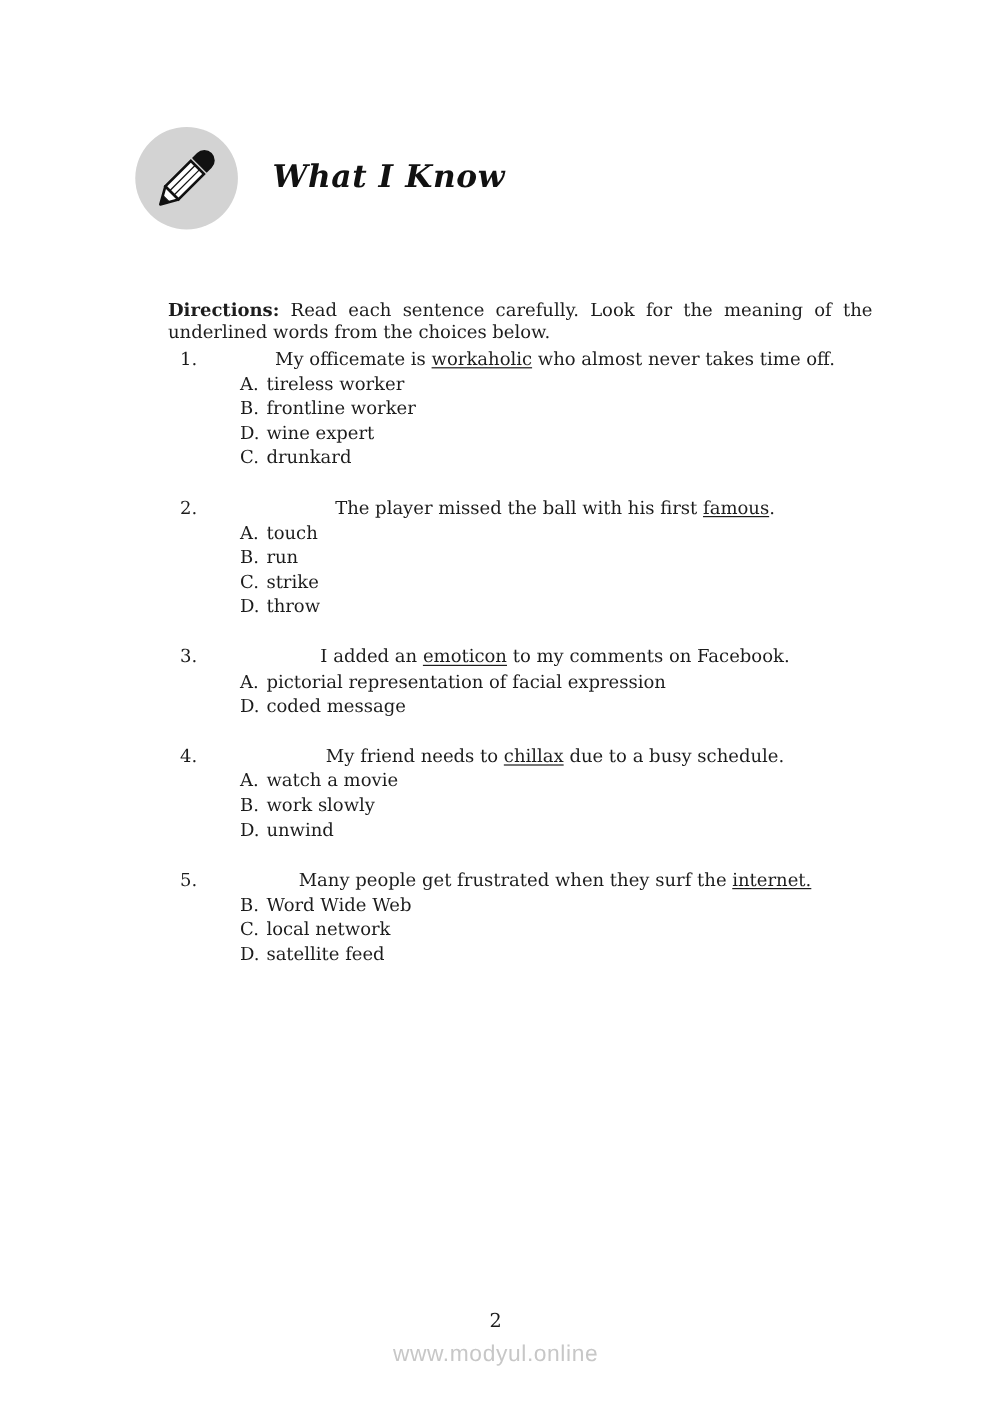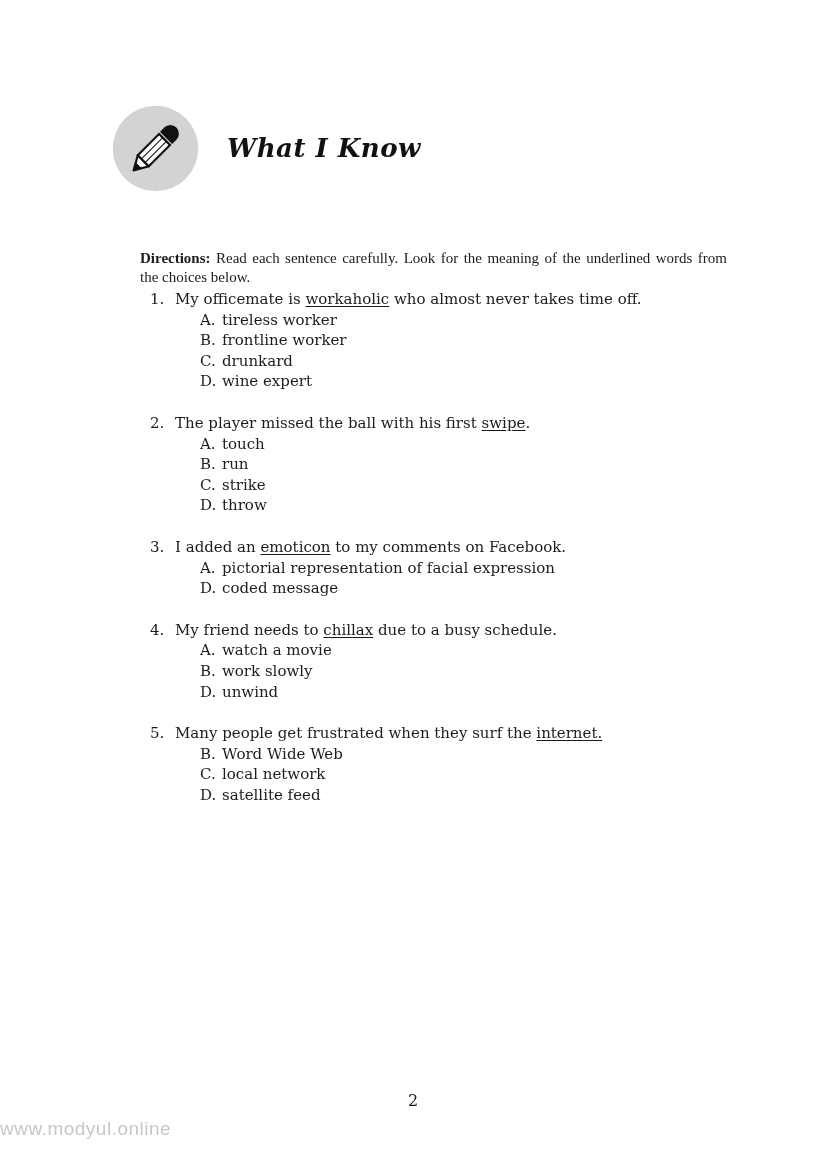--- a/index.html
+++ b/index.html
@@ -34,40 +34,39 @@
 
   
   .directions {
     position: absolute;
     left: 140px;
     top: 234px;
     width: 587px;
     font-size: 15px;
     line-height: 19px;
     text-align: justify;
-    font-family: Liberation Serif, serif;
   }
   .directions .dir-label { font-weight: bold; }
 
   
   .questions {
     position: absolute;
     left: 150px;
     top: 289px;
     width: 600px;
     font-size: 15px;
     line-height: 20.6px;
   }
   .question { margin-bottom: 21px; }
   .q-line { display: flex; }
   .q-number {
     flex: 0 0 25px;
     width: 25px;
   }
-  .q-text { flex: 1; }
+  .q-text { flex: 1; text-align: center; }
   .underlined {
     text-decoration: underline;
     text-decoration-thickness: 1px;
     text-underline-offset: 2px;
   }
   .options { margin-left: 50px; }
   .option-letter { display: inline-block; min-width: 17px; margin-right: 5px; }
 
   
   .page-number {
@@ -75,20 +74,21 @@
     left: 0; right: 0;
     top: 1091px;
     text-align: center;
     font-size: 16px;
     color: #1c1c1c;
   }
   .watermark {
     position: absolute;
     left: 0; right: 0;
     top: 1118px;
+    text-align: center;
     font-size: 19px;
     letter-spacing: 0.5px;
     color: #c7c7c7;
     font-family: "Liberation Sans", sans-serif;
   }
 </style>
 </head>
 <body>
 
 <div class="page">
@@ -117,30 +117,30 @@
   <div class="question">
     <div class="q-line">
       <span class="q-number">1.</span>
       <span class="q-text"><span>My officemate is </span><span class="underlined">workaholic</span><span> who almost never takes time off.</span></span>
     </div>
     <div class="options">
   <div class="option"><span class="option-letter">A.</span><span class="option-text">tireless worker</span></div>
 
   <div class="option"><span class="option-letter">B.</span><span class="option-text">frontline worker</span></div>
 
+  <div class="option"><span class="option-letter">D.</span><span class="option-text">wine expert</span></div>
+
   <div class="option"><span class="option-letter">C.</span><span class="option-text">drunkard</span></div>
-
-  <div class="option"><span class="option-letter">D.</span><span class="option-text">wine expert</span></div>
 </div>
   </div>
 
   <div class="question">
     <div class="q-line">
       <span class="q-number">2.</span>
-      <span class="q-text"><span>The player missed the ball with his first </span><span class="underlined">swipe</span><span>.</span></span>
+      <span class="q-text"><span>The player missed the ball with his first </span><span class="underlined">famous</span><span>.</span></span>
     </div>
     <div class="options">
   <div class="option"><span class="option-letter">A.</span><span class="option-text">touch</span></div>
 
   <div class="option"><span class="option-letter">B.</span><span class="option-text">run</span></div>
 
   <div class="option"><span class="option-letter">C.</span><span class="option-text">strike</span></div>
 
   <div class="option"><span class="option-letter">D.</span><span class="option-text">throw</span></div>
 </div>

